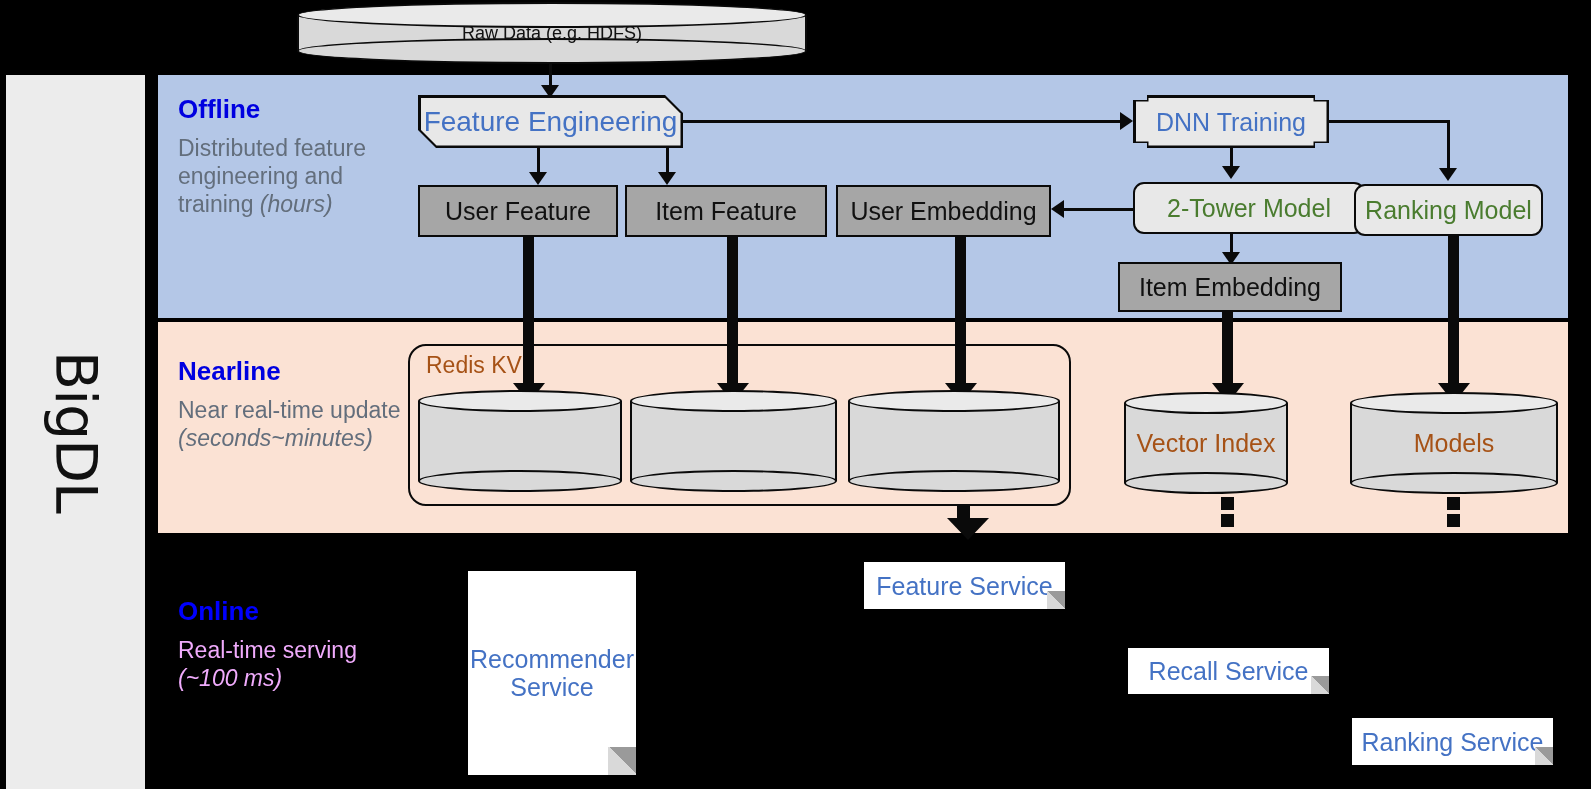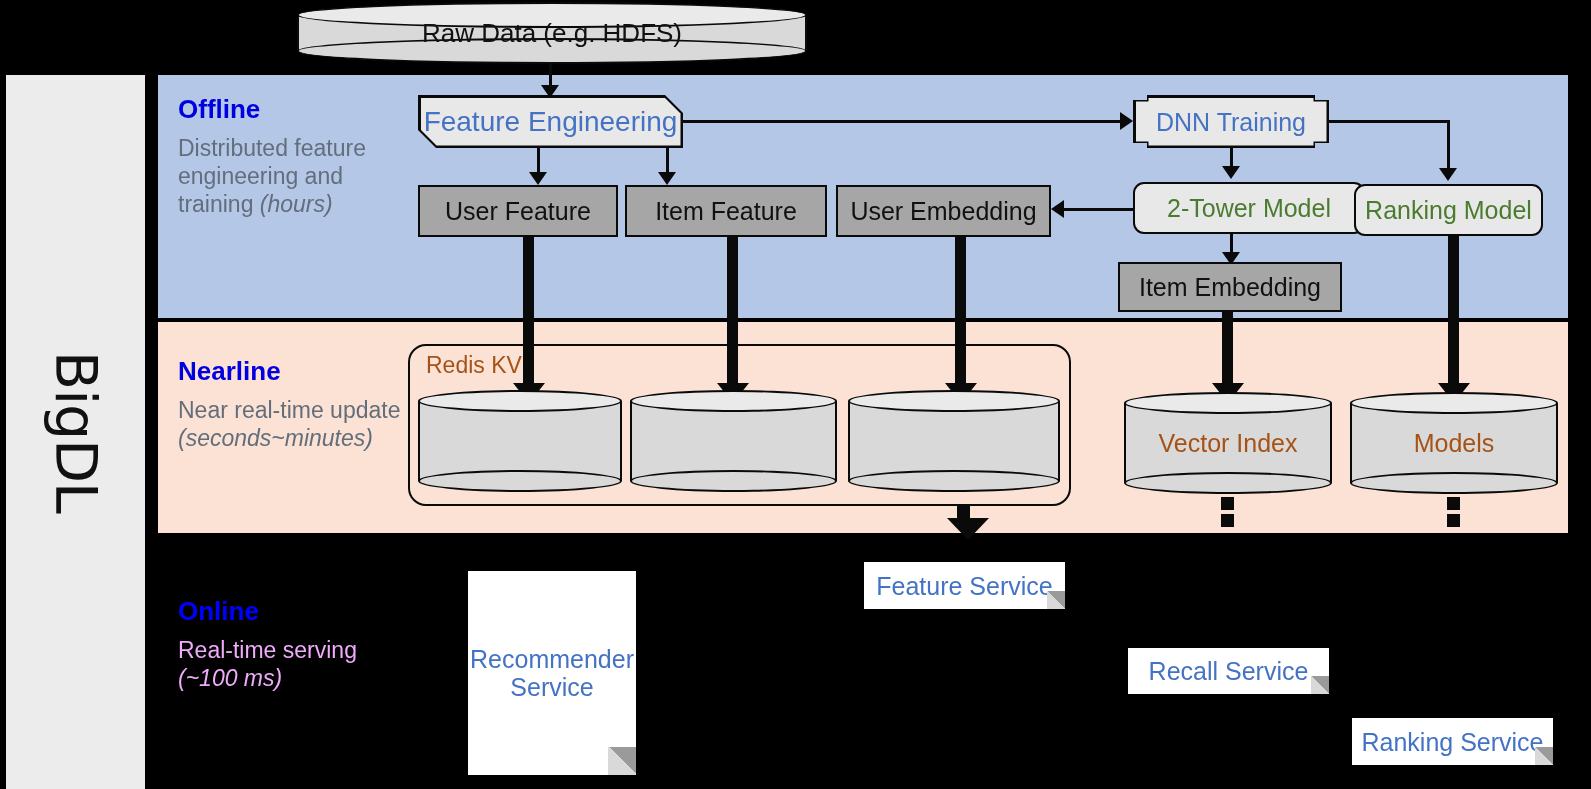--- a/index.html
+++ b/index.html
@@ -88,21 +88,21 @@
   </div>
   <div class="band-cap" id="cap-online">
     <div class="ttl">Online</div>
     <div class="sub"><span>Real-time serving </span><i>(~100 ms)</i></div>
   </div>
 
   <div class="cyl" style="left:297px;top:2px;width:510px;height:62px;">
     <div class="body" style="top:13px;bottom:13px;"></div>
     <div class="top" style="height:26px;"></div>
     <div class="bot" style="height:26px;"></div>
-    <div class="cyl-lbl" style="color:#111;font-size:26px;">Raw Data (e.g. HDFS)</div>
+    <div class="cyl-lbl" style="color:#111;font-size:18px;">Raw Data (e.g. HDFS)</div>
   </div>
 
   <div class="ln thin-v" style="left:549px;top:62px;height:26px;"></div>
   <div class="ahead" style="left:541px;top:85px;"></div>
 
   <div class="node" style="left:418px;top:95px;width:265px;height:53px;">
     <div style="position:absolute;inset:0;background:#0a0a0a;
          clip-path:polygon(0 0,calc(100% - 18px) 0,100% 18px,100% 100%,18px 100%,0 calc(100% - 18px));"></div>
     <div style="position:absolute;inset:2.5px;background:#e8e8e8;
          clip-path:polygon(0 0,calc(100% - 16px) 0,100% 16px,100% 100%,16px 100%,0 calc(100% - 16px));"></div>
@@ -189,21 +189,21 @@
     <div class="bot"></div>
     <div class="cyl-lbl"></div>
   </div>
   <div class="cyl" style="left:848px;top:390px;width:212px;height:102px;">
     <div class="body"></div>
     <div class="top"></div>
     <div class="bot"></div>
     <div class="cyl-lbl"></div>
   </div>
 
-  <div class="cyl" style="left:1124px;top:392px;width:208px;height:102px;">
+  <div class="cyl" style="left:1124px;top:392px;width:164px;height:102px;">
     <div class="body"></div>
     <div class="top"></div>
     <div class="bot"></div>
     <div class="cyl-lbl">Vector Index</div>
   </div>
   <div class="cyl" style="left:1350px;top:392px;width:208px;height:102px;">
     <div class="body"></div>
     <div class="top"></div>
     <div class="bot"></div>
     <div class="cyl-lbl">Models</div>

